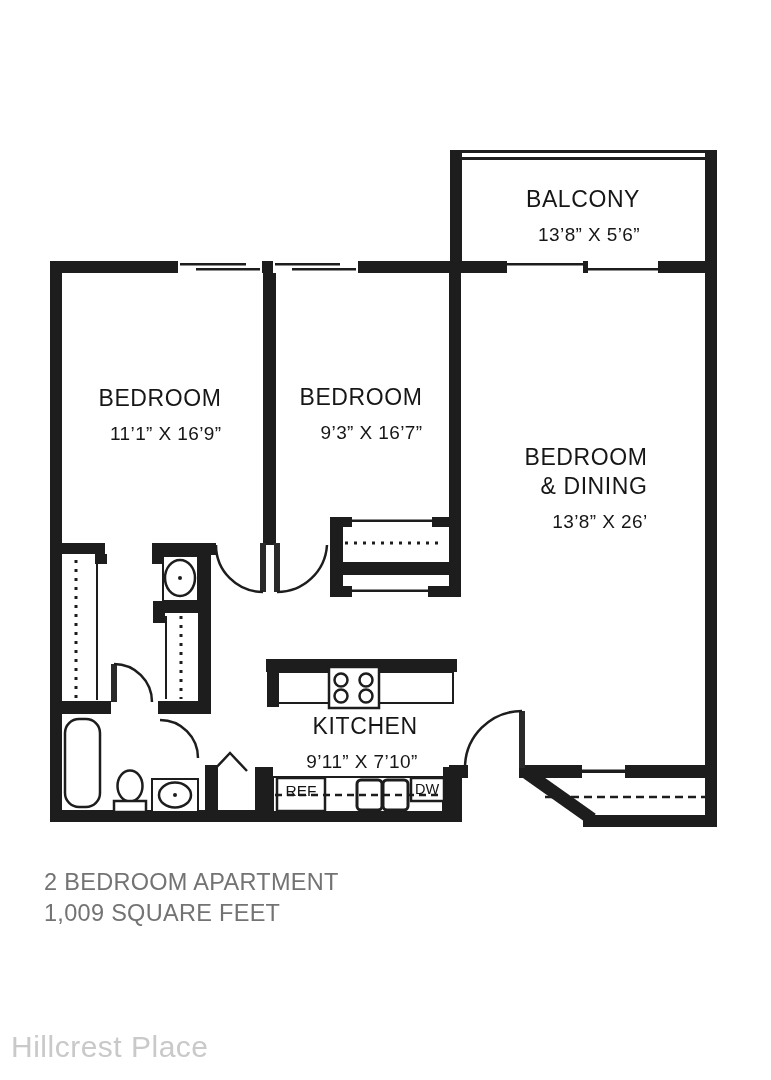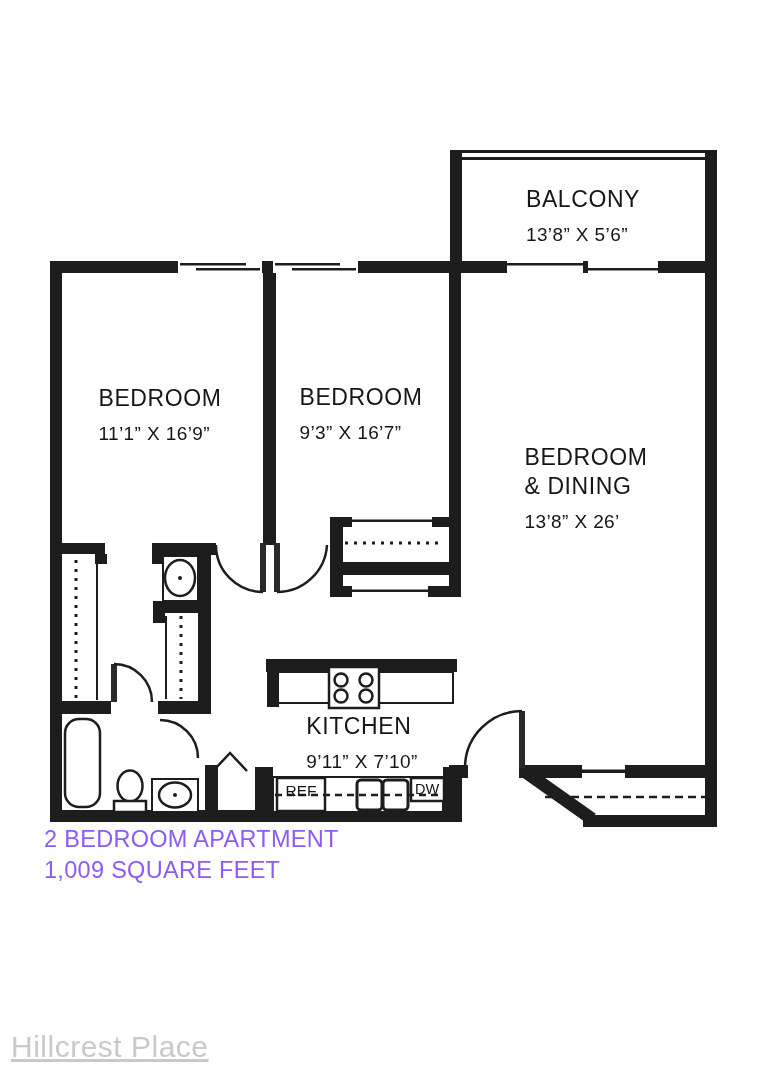--- a/index.html
+++ b/index.html
@@ -19,28 +19,28 @@
   .thin{fill:#ffffff;stroke:var(--wall);stroke-width:2;}
   .dash{stroke:var(--wall);stroke-width:2.5;stroke-dasharray:7 5;fill:none;}
   .dash8{stroke:var(--wall);stroke-width:2.5;stroke-dasharray:8 5;fill:none;}
   .dashv{stroke:var(--wall);stroke-width:3;stroke-dasharray:3 6;fill:none;}
   .ln{stroke:var(--wall);fill:none;}
   .dot{fill:var(--wall);}
   .leaf{fill:#2a2a2a;}
   .appliance-text{font-family:"Liberation Sans",sans-serif;fill:#141414;text-anchor:middle;}
 
   
-  .room-label{position:absolute;transform:translateX(-50%);text-align:left;color:var(--label);white-space:nowrap;}
+  .room-label{position:absolute;transform:translateX(-50%);text-align:right;color:var(--label);white-space:nowrap;}
   .room-name{display:block;font-size:23px;letter-spacing:0.6px;line-height:29px;}
   .room-dims{display:block;font-size:19px;letter-spacing:0.4px;margin-top:10px;}
 
-  .footer{position:absolute;left:44px;top:824px;font-size:23.5px;line-height:30.5px;color:#8b5cf6;letter-spacing:0.3px;}
+  .footer{position:absolute;left:44px;top:867px;font-size:23.5px;line-height:30.5px;color:#737373;letter-spacing:0.3px;}
   .footer span{display:block;}
   .watermark{position:absolute;left:11px;top:1030px;font-size:30px;letter-spacing:0.5px;
-             color:var(--watermark);text-shadow:1px 1px 0 #ffffff;text-decoration:underline;}
+             color:var(--watermark);text-shadow:1px 1px 0 #ffffff;}
 </style>
 </head>
 <body>
 
 <div class="page">
 
   <svg class="plan-svg" width="771" height="840" viewBox="0 0 771 840">
 
     <g>
       <rect class="w" x="50" y="261" width="128" height="12"></rect>

